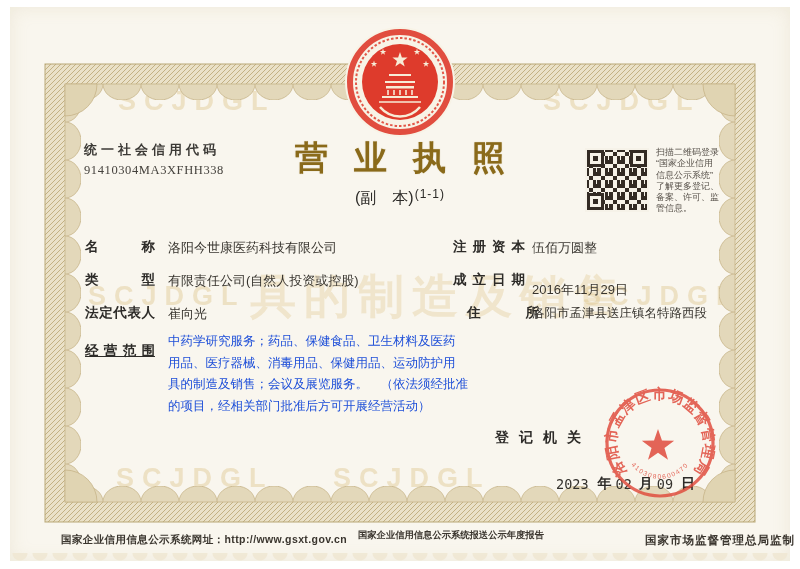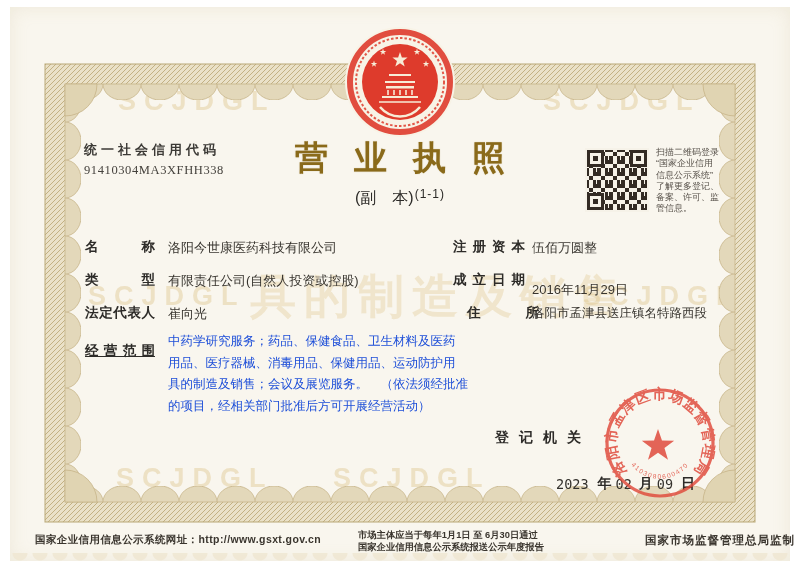--- a/index.html
+++ b/index.html
@@ -54,21 +54,21 @@
     line-height:21.5px;color:#1d4ed8;white-space:pre-line;
   }
   .auth-lbl{
     position:absolute;left:495px;top:429px;width:86px;font-size:14px;font-weight:bold;
     color:#2d2b28;text-align:justify;text-align-last:justify;
   }
   .dateline{position:absolute;left:556px;top:475px;display:flex;align-items:center;color:#2d2b28;}
   .dateline .num{font-family:"DejaVu Sans Mono","Liberation Mono",monospace;font-size:13.5px;color:#34312c;}
   .dateline .unit{font-size:14px;font-weight:bold;margin:0 4px;}
   .footer{position:absolute;color:#3a352e;}
-  .footer-left{left:35px;top:533px;font-size:10.5px;font-weight:600;letter-spacing:.4px;}
+  .footer-left{left:61px;top:533px;font-size:10.5px;font-weight:600;letter-spacing:.4px;}
   .footer-mid{left:358px;top:530px;font-size:9.3px;line-height:11.5px;font-weight:600;}
   .footer-right{left:645px;top:533px;font-size:11.5px;font-weight:bold;letter-spacing:1px;}
   .seal-layer{position:absolute;left:0;top:0;pointer-events:none;}
 </style>
 </head>
 <body>
 
 <div class="paper"></div>
 
 <div class="wm" style="left:118px;top:86px;">SCJDGL</div>
@@ -221,16 +221,15 @@
     </text>
     <path id="sealArcB" d="M28.8,78 A36,36 0 0 0 91.2,78" fill="none"></path>
     <text font-size="6.5" fill="#df4536" letter-spacing="1.5">
       <textPath href="#sealArcB" startOffset="50%" text-anchor="middle">4103080600470</textPath>
     </text>
   </g>
 </svg>
 
 <div class="footer footer-left">国家企业信用信息公示系统网址：http://www.gsxt.gov.cn</div>
 <div class="footer footer-mid">
-  <div>市场主体应当于每年1月1日 至 6月30日通过</div>
   <div>国家企业信用信息公示系统报送公示年度报告</div>
 </div>
 <div class="footer footer-right">国家市场监督管理总局监制</div>
 
 </body></html>

